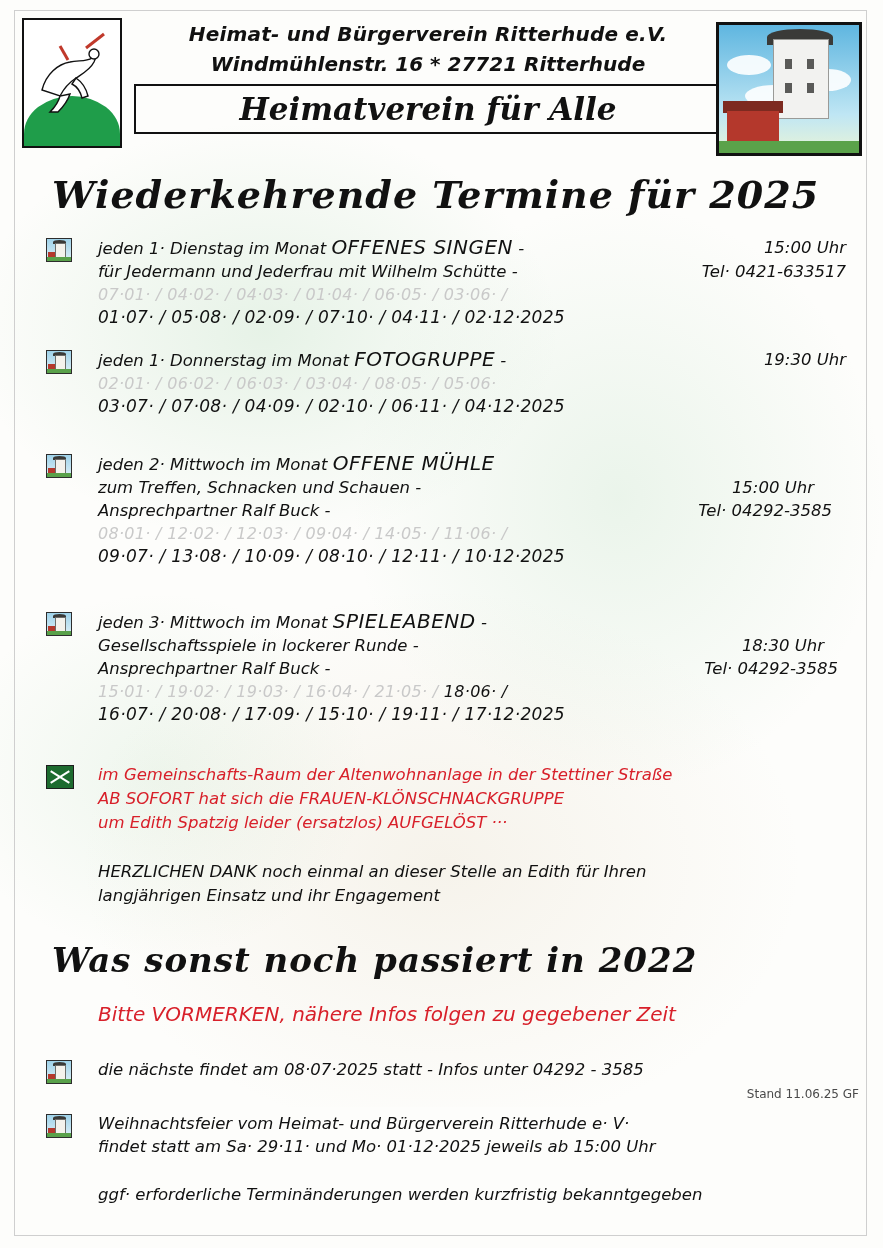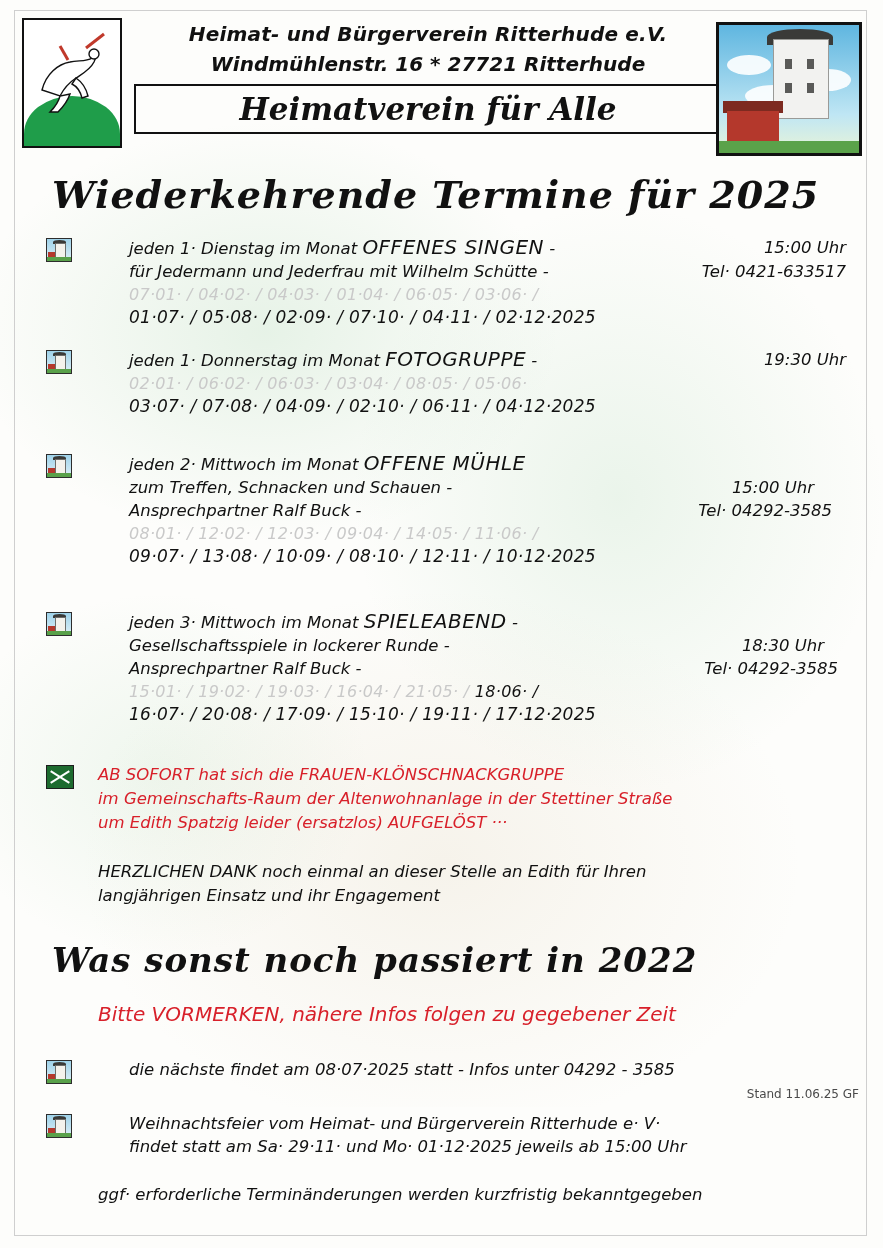--- a/index.html
+++ b/index.html
@@ -88,21 +88,21 @@
   .ic{
     position:absolute;left:0;top:2px;width:24px;height:22px;
     border:1px solid #2d2d2d;background:#cfe3ef;overflow:hidden;
   }
   .ic .m-sky{position:absolute;inset:0;background:linear-gradient(#9fd3ea,#dff0f7);}
   .ic .m-t{position:absolute;left:8px;top:4px;width:9px;height:15px;background:#f4f2ec;border:1px solid #6d6d6a;}
   .ic .m-r{position:absolute;left:6px;top:1px;width:13px;height:4px;background:#3a3a38;border-radius:50% 50% 0 0;}
   .ic .m-g{position:absolute;left:0;right:0;bottom:0;height:4px;background:#59a14a;}
   .ic .m-h{position:absolute;left:1px;bottom:3px;width:7px;height:6px;background:#b4382c;}
 
-  .lines{margin-left:83px;position:relative;}
+  .lines{margin-left:52px;position:relative;}
   .ln{
     font-family:"DejaVu Sans", sans-serif;
     font-style:italic;font-size:16.5px;color:#111;
     line-height:23px;white-space:nowrap;position:relative;
   }
   .ln .big{font-size:20px;letter-spacing:.5px;}
   .right{position:absolute;right:0;top:0;font-style:italic;}
   .ln.dates{font-size:17px;letter-spacing:.3px;}
   .ln.faded{color:#c9c9c9;font-size:16px;letter-spacing:.3px;}
   .ln.faded .vis{color:#111;}
@@ -246,22 +246,22 @@
       <div class="ln"><span>jeden 3· Mittwoch im Monat </span><span class="big">SPIELEABEND</span><span> -</span></div>
       <div class="ln"><span>Gesellschaftsspiele in lockerer Runde -</span><span class="right" style="right:22px;">18:30 Uhr</span></div>
       <div class="ln"><span>Ansprechpartner Ralf Buck -</span><span class="right" style="right:8px;">Tel· 04292-3585</span></div>
       <div class="ln faded"><span>15·01· / 19·02· / 19·03· / 16·04· / 21·05· /</span>&nbsp;<span class="vis">18·06· /</span></div>
       <div class="ln dates">16·07· / 20·08· / 17·09· / 15·10· / 19·11· / 17·12·2025</div>
     </div>
   </div>
 
   <div class="xicon" style="top:765px;"></div>
   <div class="subnote" style="top:763px;">
+    <div>im Gemeinschafts-Raum der Altenwohnanlage in der Stettiner Straße</div>
     <div>AB SOFORT hat sich die FRAUEN-KLÖNSCHNACKGRUPPE</div>
-    <div>im Gemeinschafts-Raum der Altenwohnanlage in der Stettiner Straße</div>
     <div>um Edith Spatzig leider (ersatzlos) AUFGELÖST ···</div>
   </div>
   <div class="note" style="top:860px;">
     <div>HERZLICHEN DANK noch einmal an dieser Stelle an Edith für Ihren</div>
     <div>langjährigen Einsatz und ihr Engagement</div>
   </div>
 
   <h1 class="section" id="h-sonst">Was sonst noch passiert in  2022</h1>
   <div class="vormerk">Bitte VORMERKEN, nähere Infos folgen zu gegebener Zeit</div>
 

